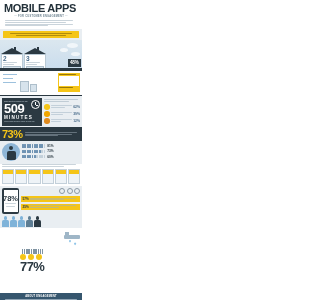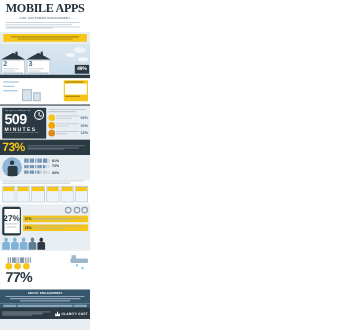--- a/index.html
+++ b/index.html
@@ -5,21 +5,21 @@
   html,body{margin:0;padding:0;background:#ffffff;}
   body{width:82px;height:300px;overflow:hidden;
        font-family:"Liberation Sans",sans-serif;}
   .page{position:relative;width:82px;height:300px;background:#e9eef2;overflow:hidden;}
   .microline{height:1.1px;background:#9fb0bd;opacity:.55;margin:.7px 0;border-radius:.5px;}
   .ml70{width:70%}.ml85{width:85%}.ml60{width:60%}.ml95{width:95%}.ml80{width:80%}
 
   
   .header{background:#ffffff;padding:3px 4px 2px;}
   .title{font-size:11px;font-weight:bold;color:#23313a;letter-spacing:-.3px;
-         line-height:11px;text-align:center;white-space:nowrap;font-family:Liberation Serif, serif;}
+         line-height:11px;white-space:nowrap;}
   .subtitle{margin-top:1px;text-align:center;font-size:2.6px;font-weight:bold;
             color:#6f8491;letter-spacing:.25px;white-space:nowrap;}
   .subtitle .dash{color:#b9c6cf;}
   .intro{margin-top:2px;padding:0 1px;}
 
   
   .hilite{margin:2px 3px 0;background:#f5c518;padding:1.6px 2px;border-radius:.5px;}
   .hilite .microline{background:#8a6d05;opacity:.65;}
 
   
@@ -97,21 +97,21 @@
   .callout{background:#f5c518;padding:1px 1.5px;margin-bottom:1.5px;display:flex;gap:1.5px;align-items:center;}
   .copct{font-size:3.2px;font-weight:bold;color:#2b3942;}
   .circles{display:flex;gap:1.5px;justify-content:flex-end;margin-bottom:1.5px;}
   .circ{width:6px;height:6px;border-radius:50%;border:.5px solid #8a99a5;box-sizing:border-box;}
   .people{display:flex;gap:1px;padding:0 2px 1px;align-items:flex-end;}
   .person{width:7px;}
   .phead{width:3.4px;height:3.4px;border-radius:50%;margin:0 auto;}
   .pbody{height:7px;border-radius:1.5px 1.5px 0 0;margin-top:.4px;}
 
   
-  .b77{position:relative;background:#ffffff;padding:5px;overflow:hidden;}
+  .b77{position:relative;background:#ffffff;padding:20px;overflow:hidden;}
   .iconrow{display:flex;gap:2px;margin-bottom:1px;}
   .ibadge{width:6px;height:6px;border-radius:50%;background:#f5c518;}
   .pct77{font-size:13px;font-weight:bold;color:#2b3942;letter-spacing:-.6px;line-height:12px;}
   .tap{position:absolute;right:2px;top:4px;width:26px;height:14px;}
   .tapbody{position:absolute;right:0;top:3px;width:16px;height:3.5px;background:#9fb6c7;border-radius:1px;}
   .tapstem{position:absolute;right:11px;top:0;width:4px;height:6px;background:#9fb6c7;}
   .drop{position:absolute;background:#8fc4e8;border-radius:50% 50% 50% 0;transform:rotate(-45deg);}
   .barcode{display:flex;gap:.6px;padding:1px 2px 0;}
   .bc{width:1.2px;height:5px;background:#7f93a2;}
 
@@ -332,21 +332,21 @@
       </div>
     <div class="card">
         <div class="chead"></div>
         <div class="cbody"></div>
       </div>
   </div>
 
   <div class="b78">
     <div class="phone">
       <div class="pscreen">
-        <div class="pct78">27%</div>
+        <div class="pct78">78%</div>
         <div class="microline ml70" style="width:11px"></div>
         <div class="microline ml60" style="width:9px"></div>
       </div>
     </div>
     <div class="callouts">
       <div class="circles">
         <div class="circ"></div>
         <div class="circ"></div>
         <div class="circ"></div>
       </div>

